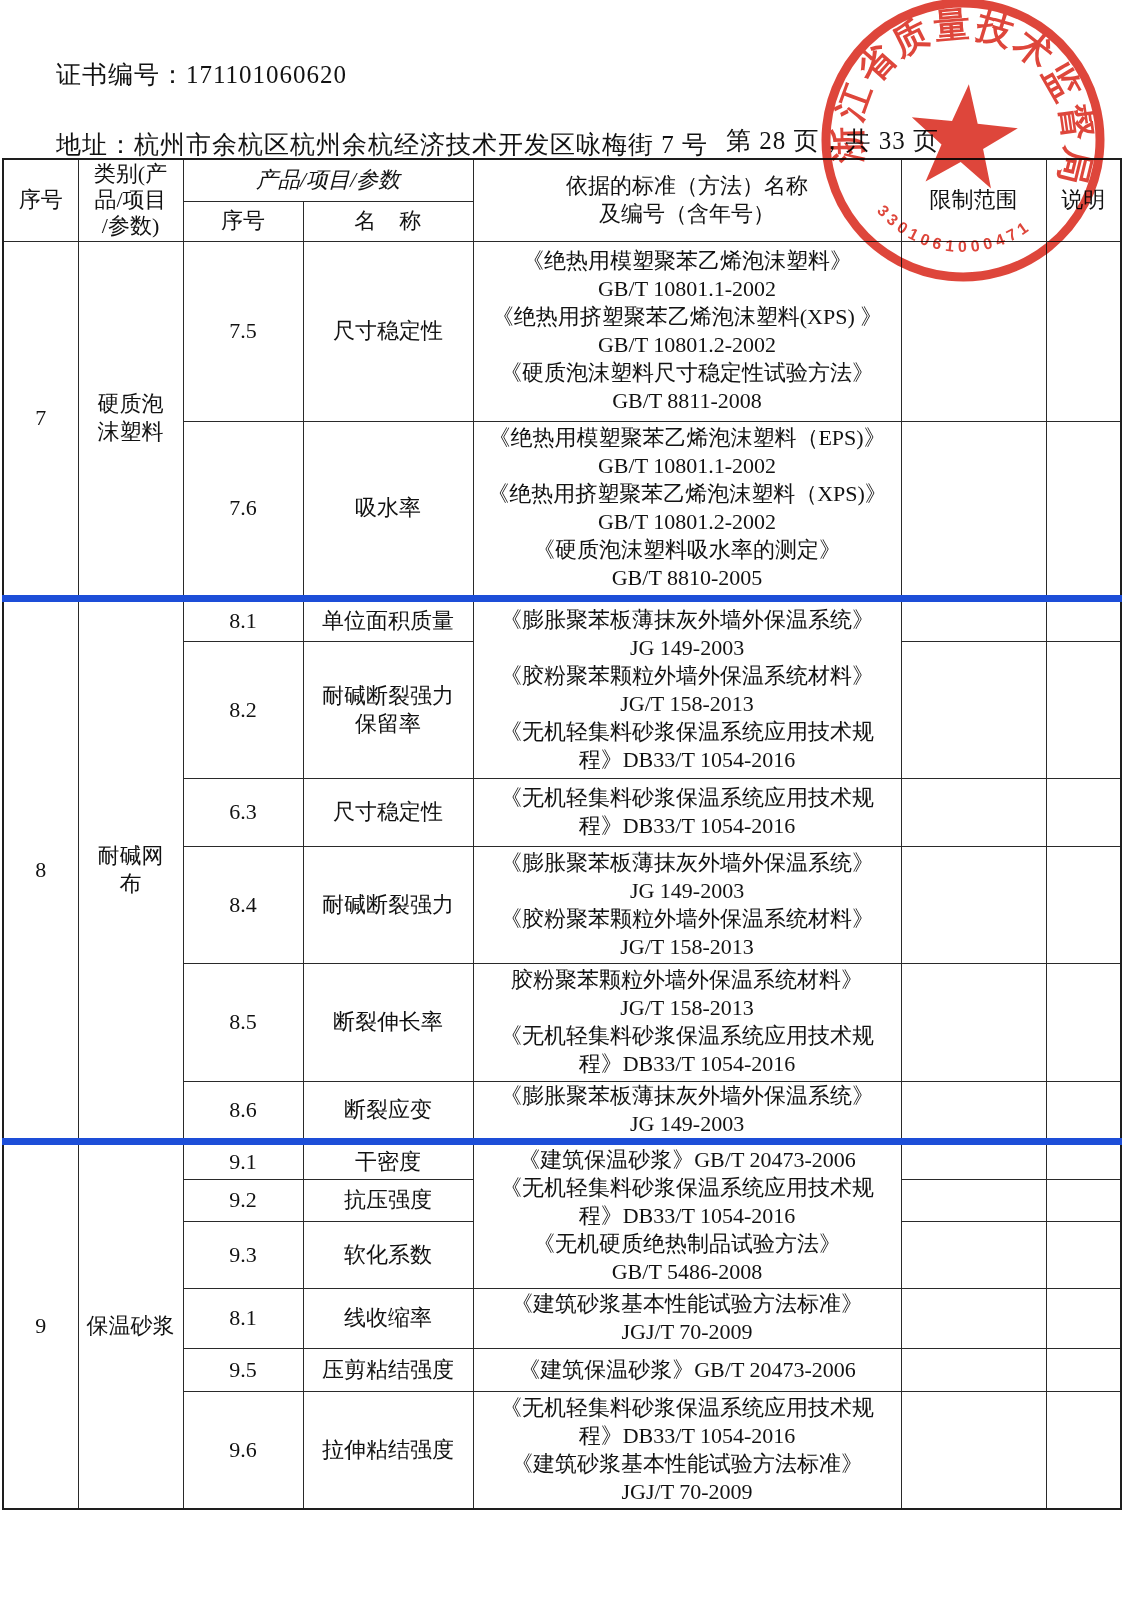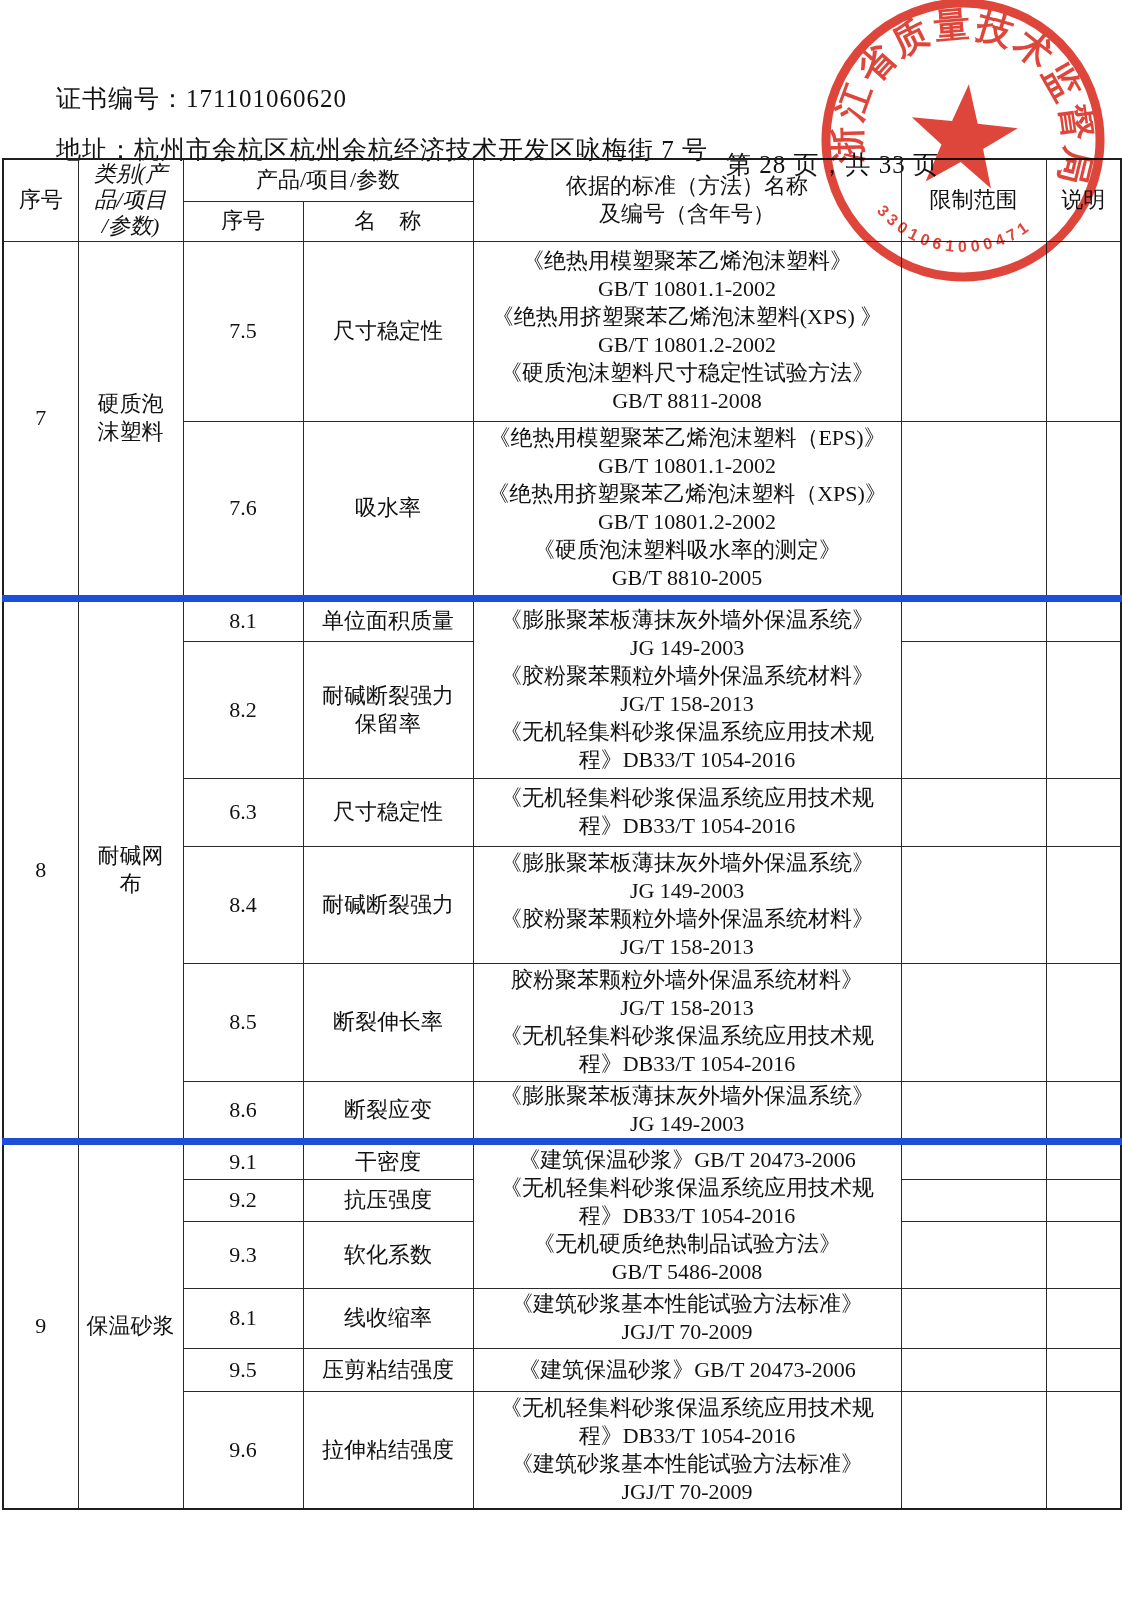--- a/index.html
+++ b/index.html
@@ -1,37 +1,37 @@
 <!DOCTYPE html>
 <html><head>
 <meta charset="utf-8">
 <style>
   html,body { margin:0; padding:0; }
   body {
     width:1122px; height:1600px; position:relative; background:#ffffff;
     font-family:"Liberation Serif","DejaVu Serif",serif; color:#121212;
     overflow:hidden;
   }
-  .topline { position:absolute; font-size:25px; letter-spacing:1px; white-space:nowrap;margin-top:24px; }
+  .topline { position:absolute; font-size:25px; letter-spacing:1px; white-space:nowrap; }
   #cert-no   { left:56px;  top:58px;  }
-  #addr-line { left:56px;  top:109px; }
+  #addr-line { left:56px;  top:128px; }
   #page-info { left:726px; top:124px; }
 
   table.doc {
     position:absolute; left:2px; top:158px; width:1118px;
     border-collapse:collapse; table-layout:fixed;
     border:2px solid #1e1e1e;
   }
   table.doc td {
     border:1px solid #2a2a2a; padding:0; text-align:center; vertical-align:middle;
     font-size:22px; line-height:28px; overflow:hidden;
   }
   .ml  { white-space:pre-line; }
   .std { white-space:pre-line; font-size:22px; line-height:29px; }
-  .lft { text-align:left; padding-left:8px; }
+  .lft { text-align:left; padding-left:8px;font-style:italic; }
   .cat { font-size:23px; line-height:34px; }
   .cat-small { font-size:20px; }
   .namegap { letter-spacing:0.5px;margin-top:48px; }
 
   
   .hr1 { height:42px; } .hr2 { height:40px; }
   .r75 { height:180px; } .r76 { height:177px; }
   .r81 { height:43px; }  .r82 { height:137px; }
   .r83 { height:68px; }  .r84 { height:117px; }
   .r85 { height:118px; } .r86 { height:60px;padding-left:48px; }
@@ -60,21 +60,21 @@
       <col style="width:120px">
     <col style="width:170px">
       <col style="width:428px">
       <col style="width:145px">
     <col style="width:75px">
   </colgroup>
 
   <tbody>
       <tr class="hr1">
     <td rowspan="2">序号</td>
-    <td rowspan="2" class="ml" style="line-height:26px;font-style:italic;">类别(产
+    <td rowspan="2" class="ml" style="line-height:26px;">类别(产
 品/项目
 /参数)</td>
     <td colspan="2" class="lft">产品/项目/参数</td>
     <td rowspan="2" class="ml">依据的标准（方法）名称
 及编号（含年号）</td>
     <td rowspan="2">限制范围</td>
     <td rowspan="2">说明</td>
   </tr>
   <tr class="hr2">
     <td>序号</td>

